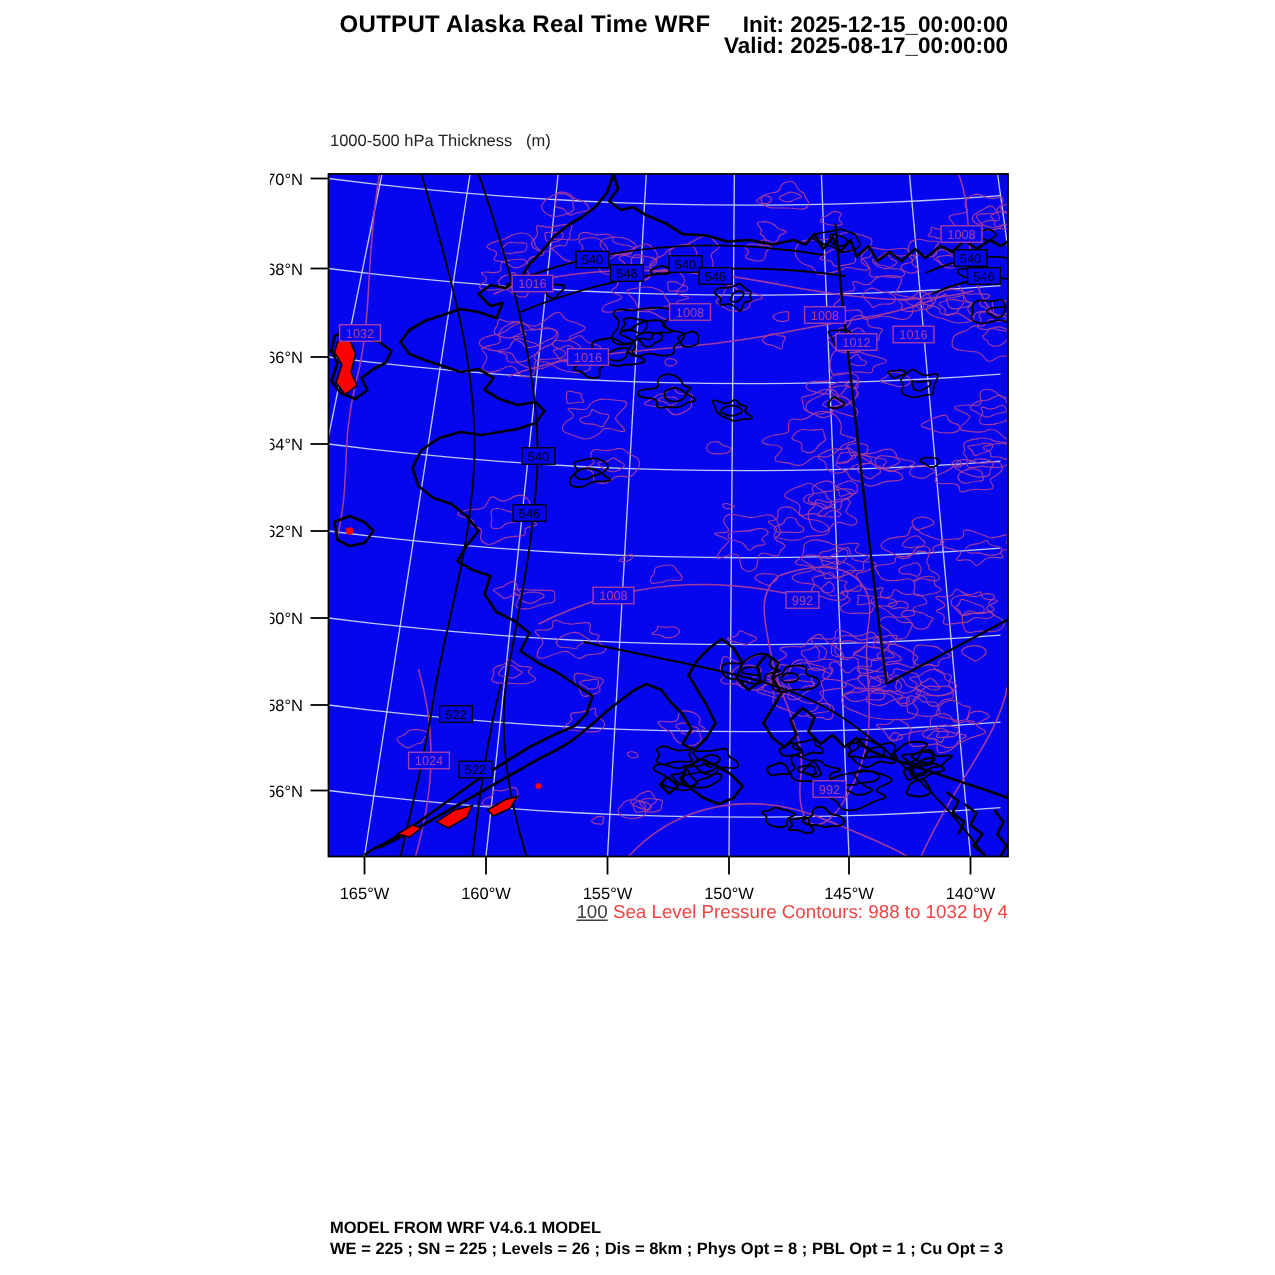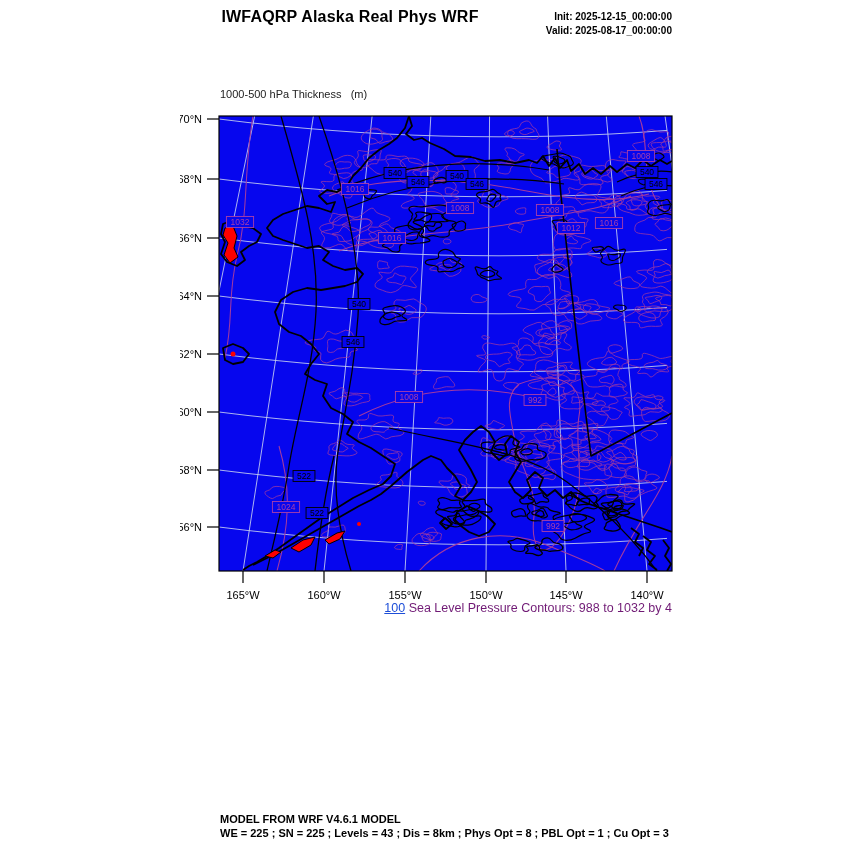--- a/index.html
+++ b/index.html
@@ -7,39 +7,39 @@
     width:850px;height:850px;position:relative;background:#ffffff;
     font-family:"Liberation Sans", sans-serif;overflow:hidden;
   }
   .abs{position:absolute;}
   #title{
     left:0;top:8px;width:700px;text-align:center;
     font-size:16px;font-weight:bold;color:#000;letter-spacing:.2px;
   }
   #run-info{
     right:178px;top:10px;text-align:right;
-    font-size:10px;font-weight:bold;color:#000;line-height:14px;
+    font-size:15px;font-weight:bold;color:#000;line-height:14px;
   }
   #legend{
     left:220px;top:62px;font-size:11px;color:#222;line-height:13px;white-space:pre;
   }
   #map-wrap{left:180px;top:108px;width:512px;height:500px;}
   #caption{
     right:178px;top:601px;font-size:12.5px;white-space:pre;
   }
-  #caption .prefix{color:#1d4ed8;text-decoration:underline;}
-  #caption .main{color:#701a75;}
+  #caption .prefix{color:#404040;text-decoration:underline;}
+  #caption .main{color:#ef4444;}
   #footer{
     left:220px;top:813px;font-size:11px;font-weight:bold;color:#000;line-height:13.5px;
   }
 </style>
 </head>
 <body>
 
-<div class="abs" id="title">IWFAQRP Alaska Real Phys WRF</div>
+<div class="abs" id="title">OUTPUT Alaska Real Time WRF</div>
 
 <div class="abs" id="run-info">
   <div>Init: 2025-12-15_00:00:00</div>
   <div>Valid: 2025-08-17_00:00:00</div>
 </div>
 
 <div class="abs" id="legend">
   <div>1000-500 hPa Thickness   (m)</div>
   <div>1000-500 hPa Thickness   (m)</div>
   <div>Sea Level Pressure   (hPa)</div>
@@ -463,14 +463,14 @@
           <text x="428" y="483" text-anchor="middle" font-size="11px" fill="#000" font-family="&quot;Liberation Sans&quot;, sans-serif">140°W</text>
         </g>
     </g>
   </svg>
 </div>
 
 <div class="abs" id="caption"><span class="prefix">100</span><span> </span><span class="main">Sea Level Pressure Contours: 988 to 1032 by 4</span></div>
 
 <div class="abs" id="footer">
   <div>MODEL FROM WRF V4.6.1 MODEL</div>
-  <div>WE = 225 ; SN = 225 ; Levels = 43 ; Dis = 8km ; Phys Opt = 8 ; PBL Opt = 1 ; Cu Opt = 3</div>
+  <div>WE = 225 ; SN = 225 ; Levels = 26 ; Dis = 8km ; Phys Opt = 8 ; PBL Opt = 1 ; Cu Opt = 3</div>
 </div>
 
 </body></html>

